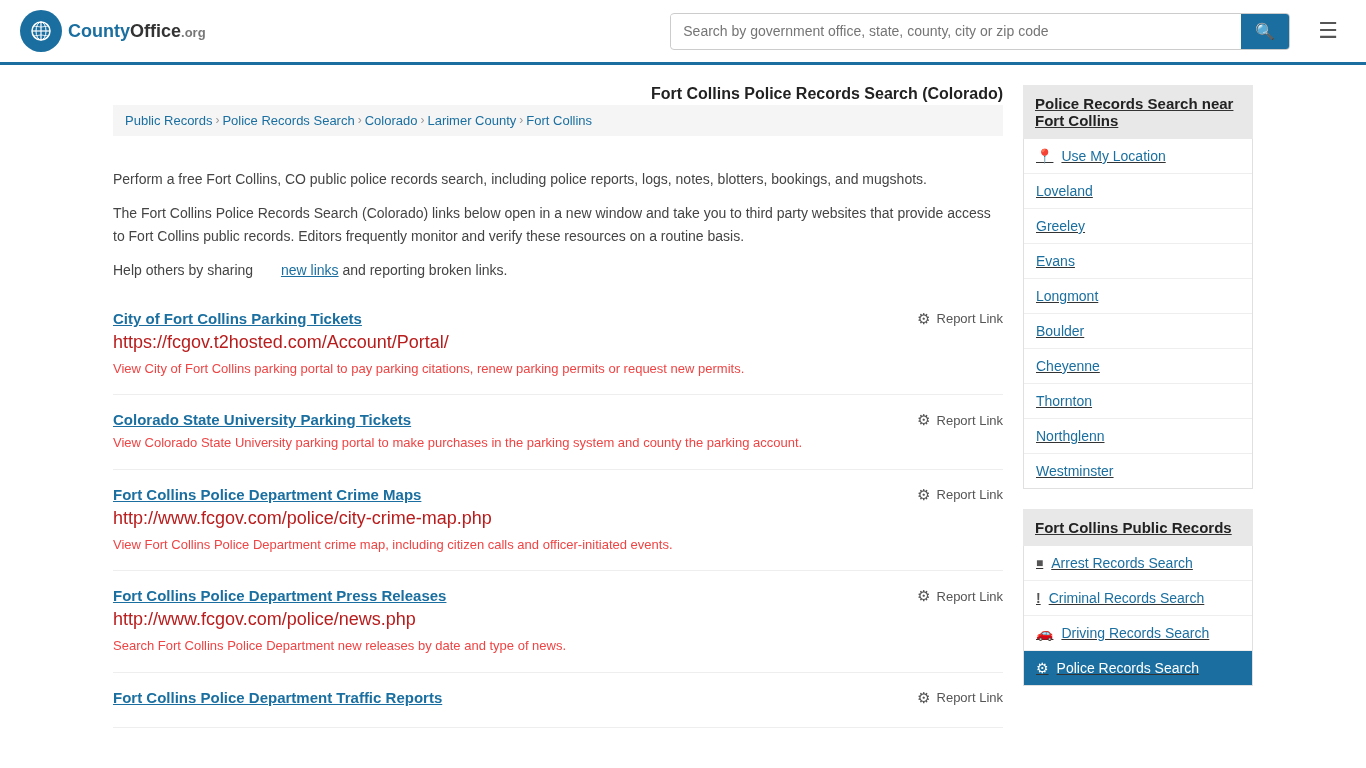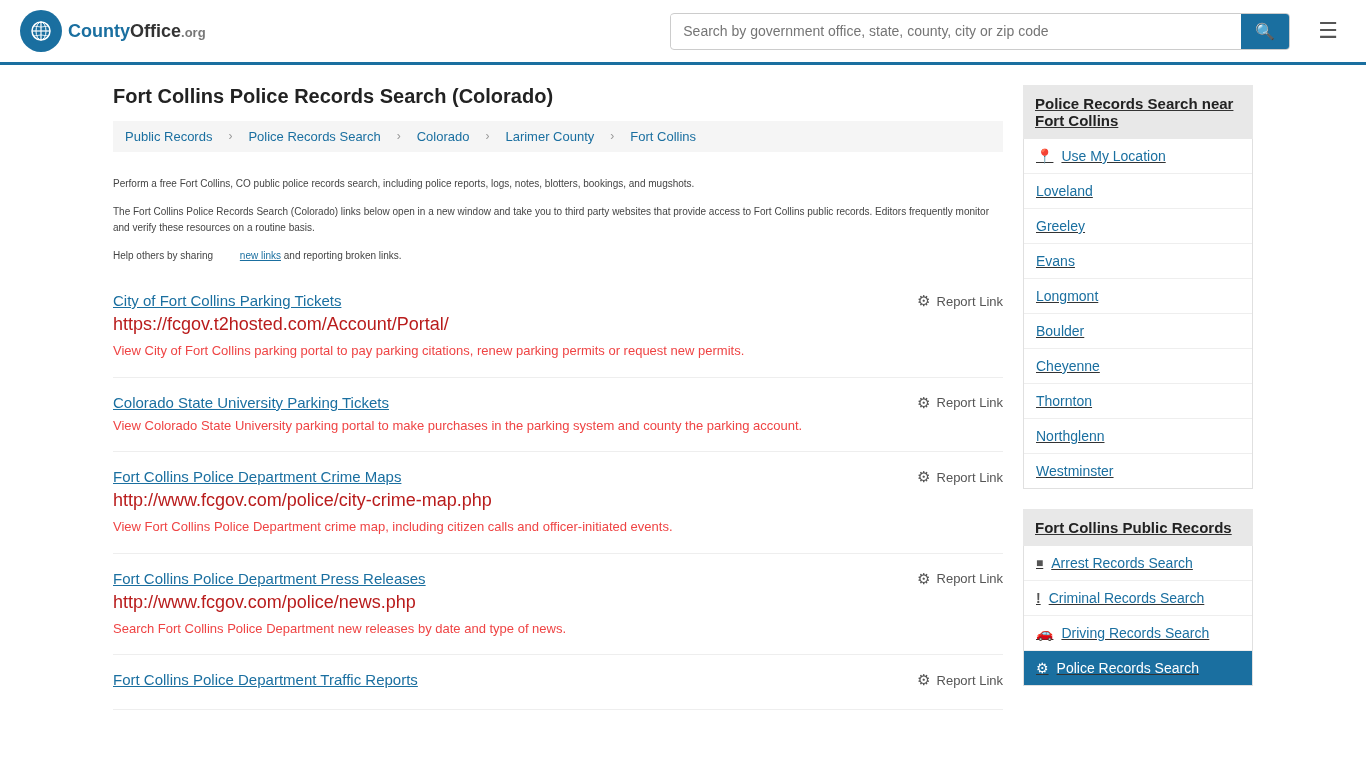--- a/index.html
+++ b/index.html
@@ -86,47 +86,48 @@
       flex: 1;
     }
     #sidebar {
       width: 230px;
       flex-shrink: 0;
       text-decoration: underline;
     }
 
     
     #page-title {
-      font-size: 20px;
+      font-size: 16px;
       font-weight: bold;
       color: #222;
-      margin-bottom: 13px;
+      margin-bottom: 2px;
+      text-align: right;
     }
 
     
     #breadcrumb {
       background: #f5f5f5;
       padding: 8px 12px;
       font-size: 13px;
       color: #555;
-      margin-bottom: 24px;
+      margin-bottom: 32px;
       display: flex;
       align-items: flex-start;
       flex-wrap: wrap;
-      gap: 16px;
+      gap: 3px;
     }
     #breadcrumb a {
       color: #1a6fa0;
       text-decoration: none;
     }
     .bc-sep { color: #999; font-size: 12px; }
 
     
     .desc-text {
-      font-size: 10px;
+      font-size: 14px;
       color: #444;
       line-height: 1.6;
       margin-bottom: 12px;
     }
     .desc-text a {
       color: #1a6fa0;
       text-decoration: underline;
       margin-left: 24px;
     }
 
@@ -136,21 +137,21 @@
       padding: 16px 0;
     }
     .result-header {
       display: flex;
       justify-content: space-between;
       align-items: flex-start;
       margin-bottom: 4px;
     }
     .result-title {
       font-size: 15px;
-      font-weight: normal;
+      font-weight: bold;
       color: #1a6fa0;
       text-decoration: underline;
       cursor: pointer;
     }
     .result-url {
       font-size: 18px;
       color: #b91c1c;
       margin-bottom: 6px;
     }
     .result-desc {

